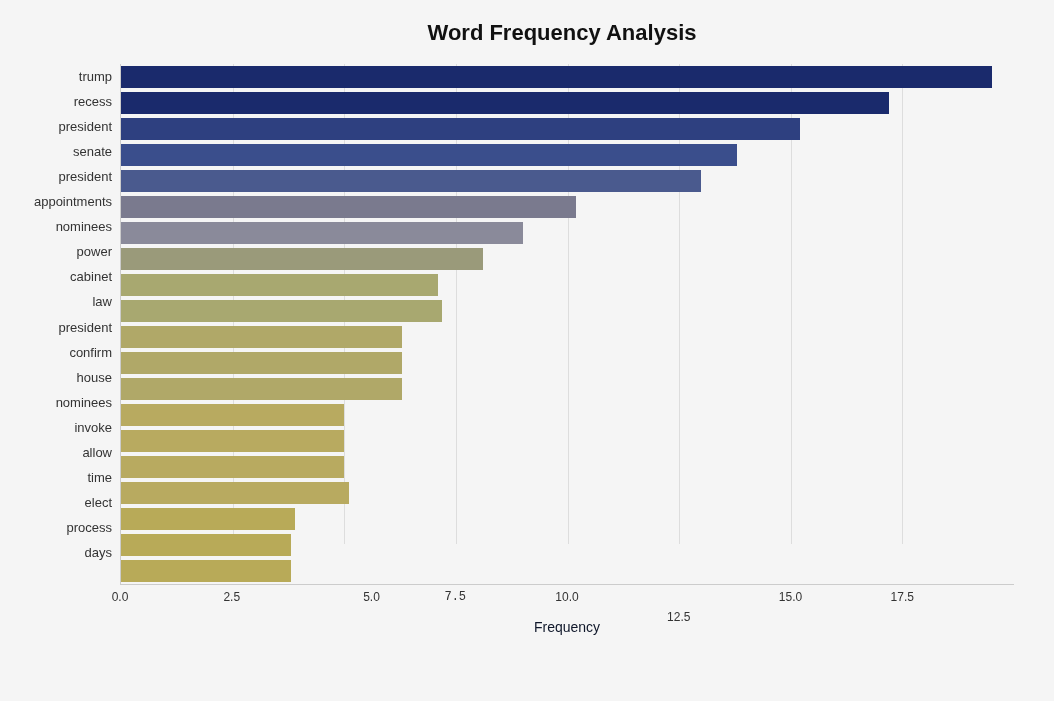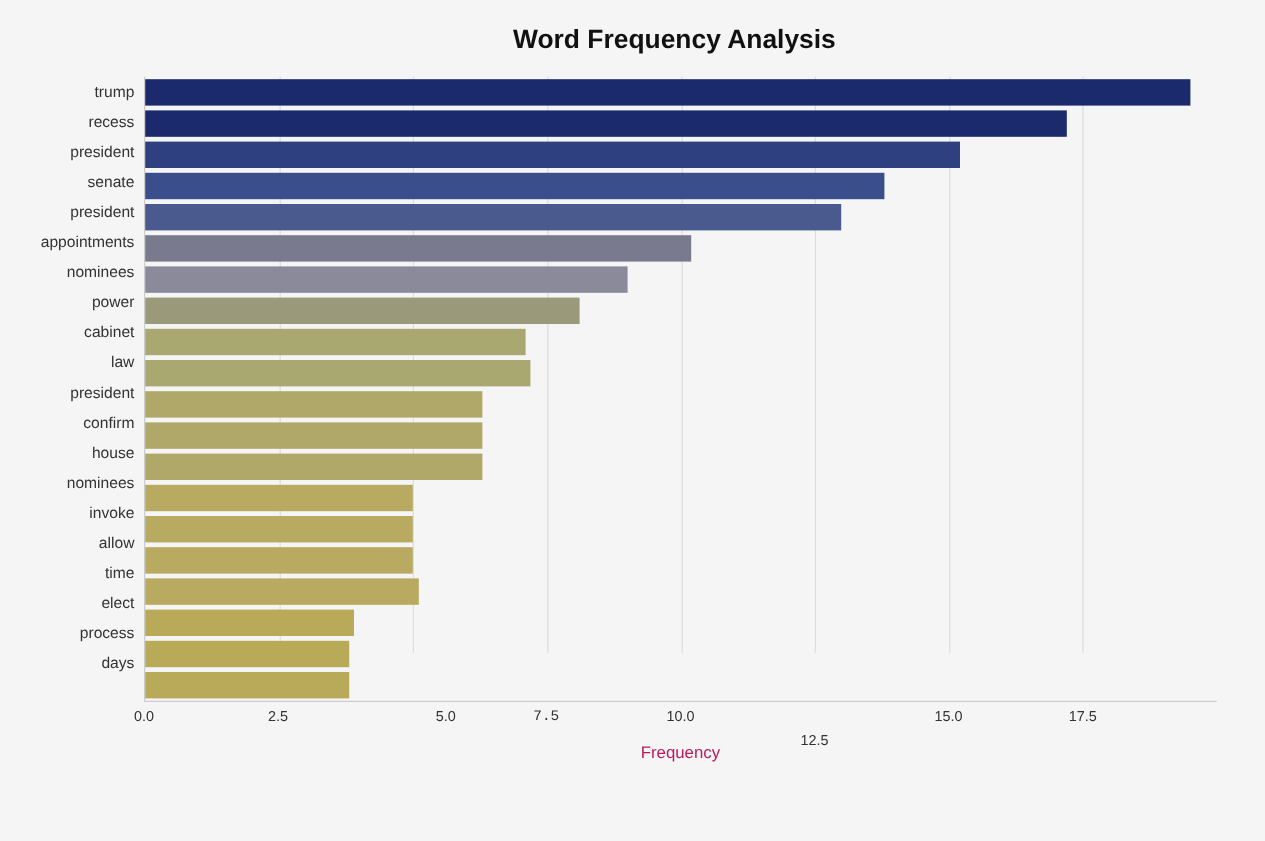--- a/index.html
+++ b/index.html
@@ -110,21 +110,21 @@
       font-size: 12px;
       color: #333;
       top: 6px;
     }
     .x-axis-label {
       position: absolute;
       bottom: -30px;
       width: 100%;
       text-align: center;
       font-size: 14px;
-      color: #be185d;
+      color: #0f172a;
     }
     .x-axis-line {
       position: absolute;
       top: 0;
       height: 1px;
       background: #ccc;
       width: 100%;
     }
   </style>
 </head>

